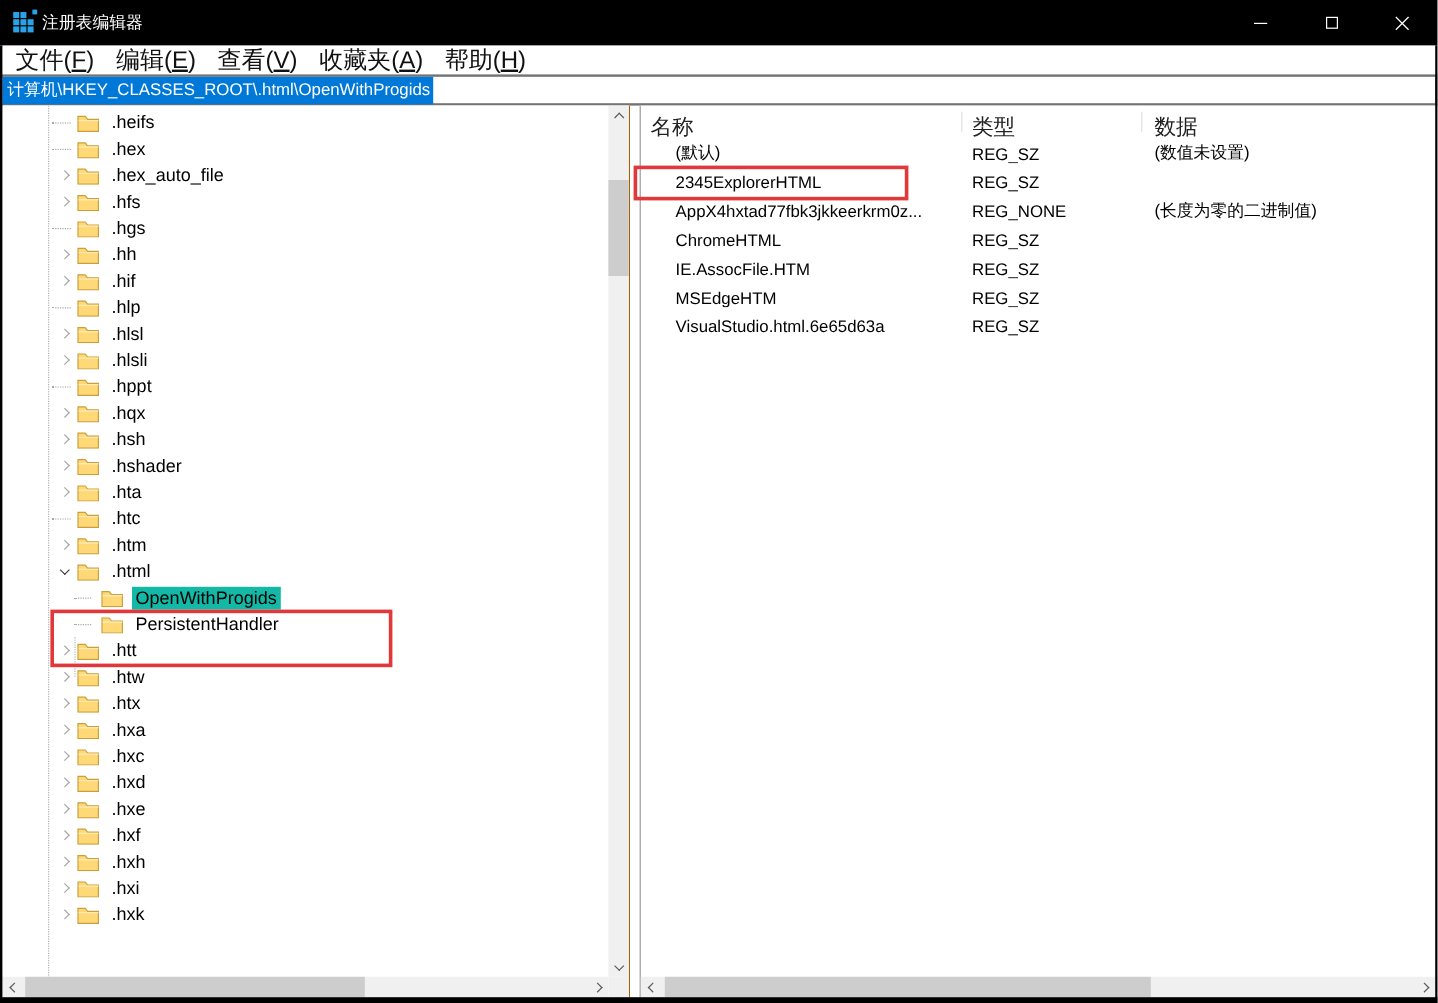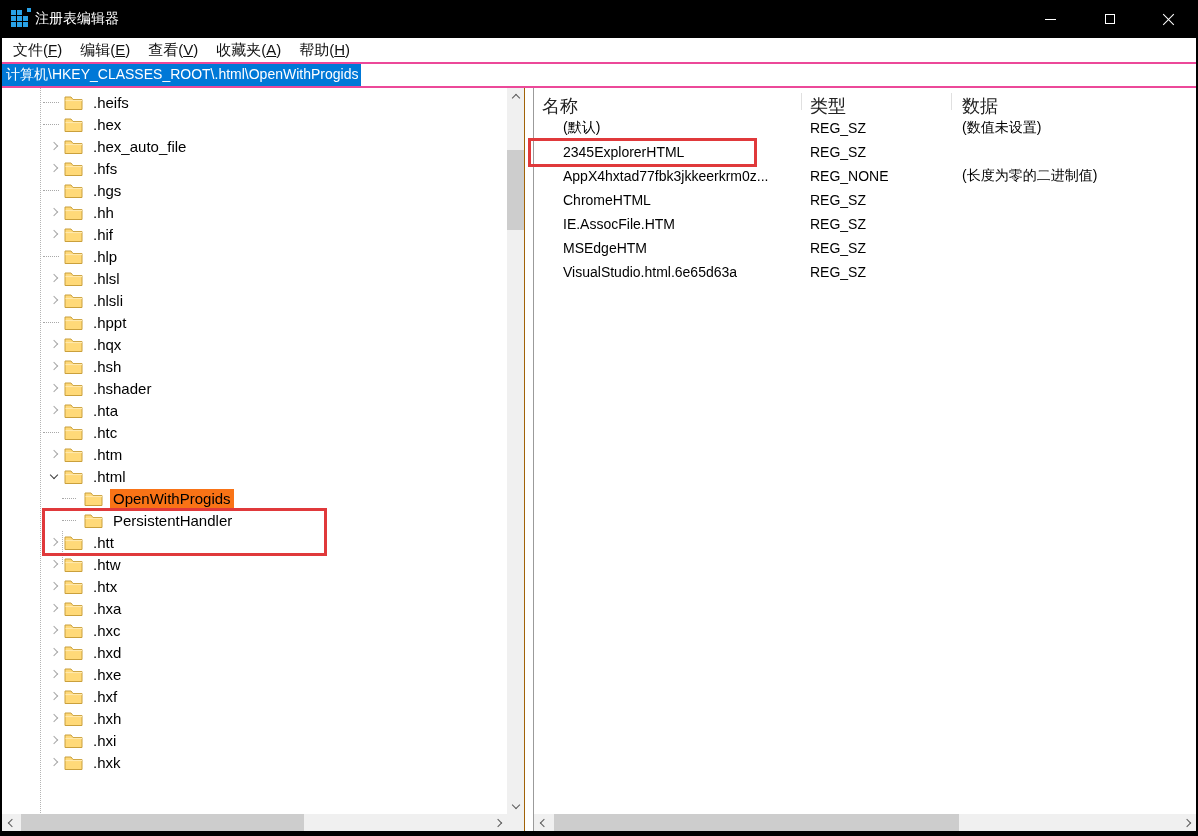--- a/index.html
+++ b/index.html
@@ -16,26 +16,26 @@
   .win-controls { position:absolute; right:0; top:0; height:38px; display:flex; }
   .win-btn { width:59px; height:38px; display:flex; align-items:center; justify-content:center; }
   .glyph-min { width:11px; height:1px; background:#fff; }
   .glyph-max { width:10px; height:10px; border:1px solid #fff; }
   .glyph-close { position:relative; width:13px; height:13px; }
   .glyph-close::before, .glyph-close::after { content:""; position:absolute; left:-1px; top:6px; width:15px; height:1px; background:#fff; }
   .glyph-close::before { transform:rotate(45deg); }
   .glyph-close::after { transform:rotate(-45deg); }
 
   
-  .menubar { position:absolute; left:2px; top:38px; width:1194px; height:24px; background:#fff; display:flex; align-items:center; font-size:15px; color:#111; }
+  .menubar { position:absolute; left:2px; top:38px; width:1194px; height:24px; background:#fff; display:flex; align-items:center; font-size:20px; color:#111; }
   .menu-item { padding:0 9px; white-space:pre; }
   .menu-item:first-child { margin-left:2px; }
 
   
-  .addressbar { position:absolute; left:0; top:62px; width:1198px; height:26px; background:#fff; border:2px solid #ec4899; display:flex; font-size:14px; }
+  .addressbar { position:absolute; left:0; top:62px; width:1198px; height:26px; background:#fff; border:2px solid #737373; display:flex; align-items:center; font-size:14px; }
   .addr-selection { background:#0078d7; color:#fff; padding:2px 3px 3px 4px; white-space:pre; }
 
   
   .left-panel { position:absolute; left:2px; top:88px; width:523px; height:743px; background:#fff; border-right:1px solid #a16207; }
   .tree-area { position:absolute; left:0; top:0; width:505px; height:726px; overflow:hidden; background:#fff; }
   .right-panel { position:absolute; left:533px; top:88px; width:663px; height:743px; background:#fff; border-left:1px solid #9b9b9b; }
 
   
   .tree { position:relative; padding-top:3px; min-height:729px; }
   .tree-vline { position:absolute; left:38px; top:0; bottom:0; width:0; border-left:1px dotted #b4b4b4; z-index:1; }
@@ -49,21 +49,21 @@
   .chev { width:6px; height:6px; border-right:1.4px solid #a8a8a8; border-bottom:1.4px solid #a8a8a8; display:none; }
   .chev.right { transform:rotate(-45deg); }
   .chev.down  { border-color:#3c3c3c; transform:rotate(45deg); margin-top:-3px; }
   .dash { width:16px; margin-left:-6px; border-top:1px dotted #a8a8a8; height:0; display:none; }
   .tree-row.lv-1 .dash { width:14px; margin-left:0; }
   .tree-row.st-collapsed .chev.right { display:block; }
   .tree-row.st-expanded  .chev.down  { display:block; }
   .tree-row.st-leaf      .dash       { display:block; }
   .folder { flex:none; width:19px; height:15px; margin:0 7px 0 2px; }
   .tree-label { white-space:pre; padding:1px 3px; }
-  .tree-row.selected .tree-label { background:#f97316; }
+  .tree-row.selected .tree-label { background:#14b8a6; }
 
   
   .list-header { position:absolute; left:0; top:0; width:100%; height:28px; display:flex; font-size:18px; color:#222; }
   .hcell { padding:6px 0 0 8px; }
   .hcell.c-name { width:268px; }
   .hcell.c-type { width:150px; }
   .hcell.c-data { flex:1; padding-left:10px; }
   .hsep { position:absolute; top:5px; width:1px; height:17px; background:#e0e0e0; }
   .hsep.s1 { left:267px; } .hsep.s2 { left:417px; }
   .list-rows { position:absolute; left:0; top:28px; right:0; }

